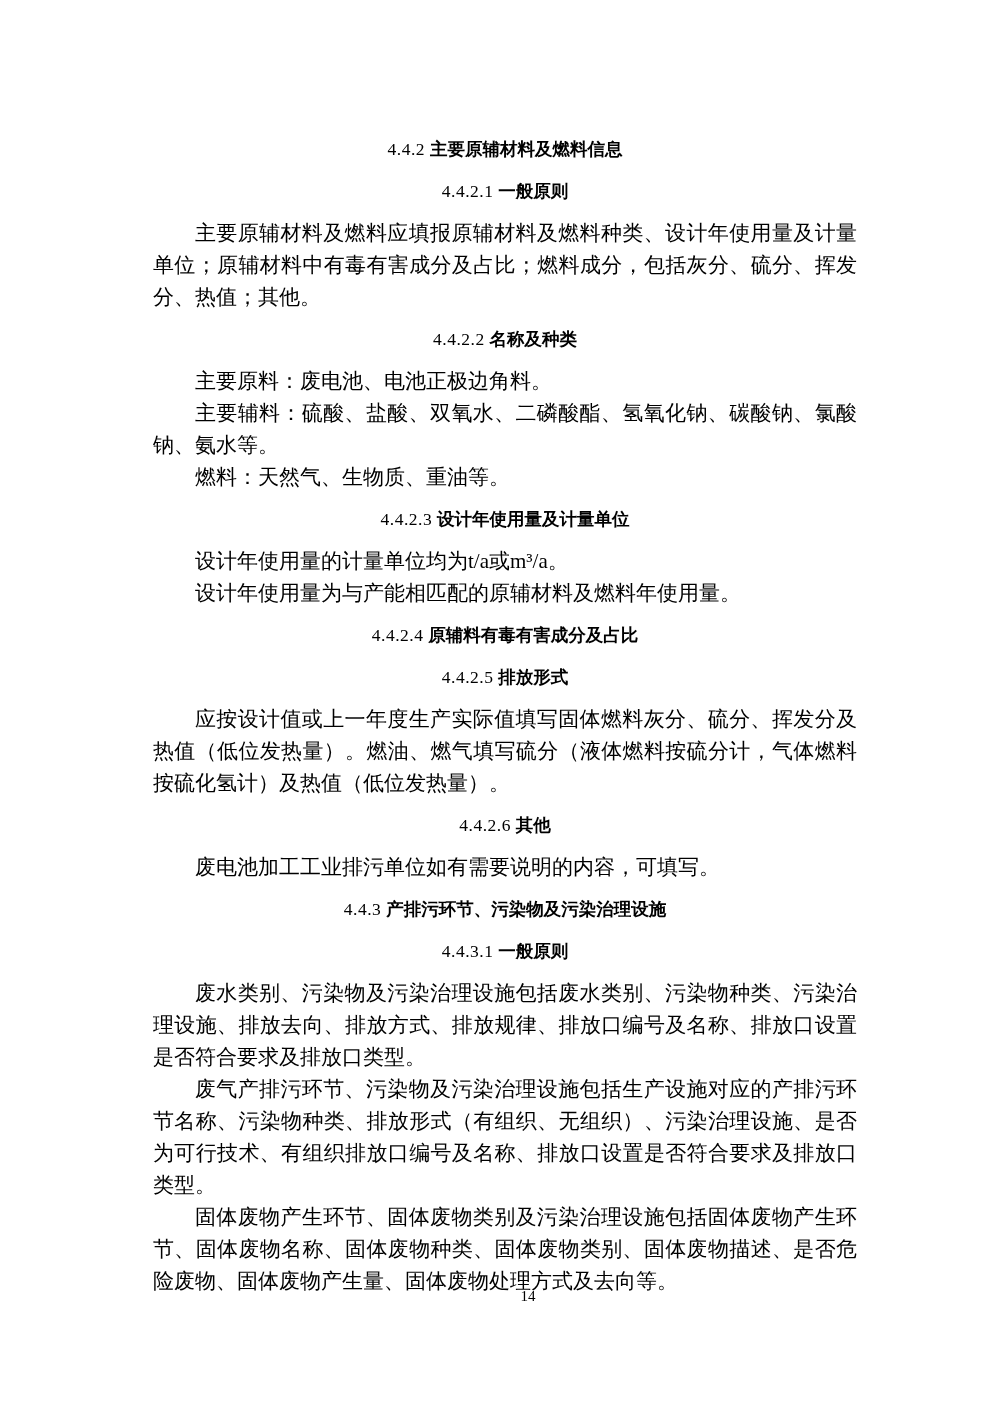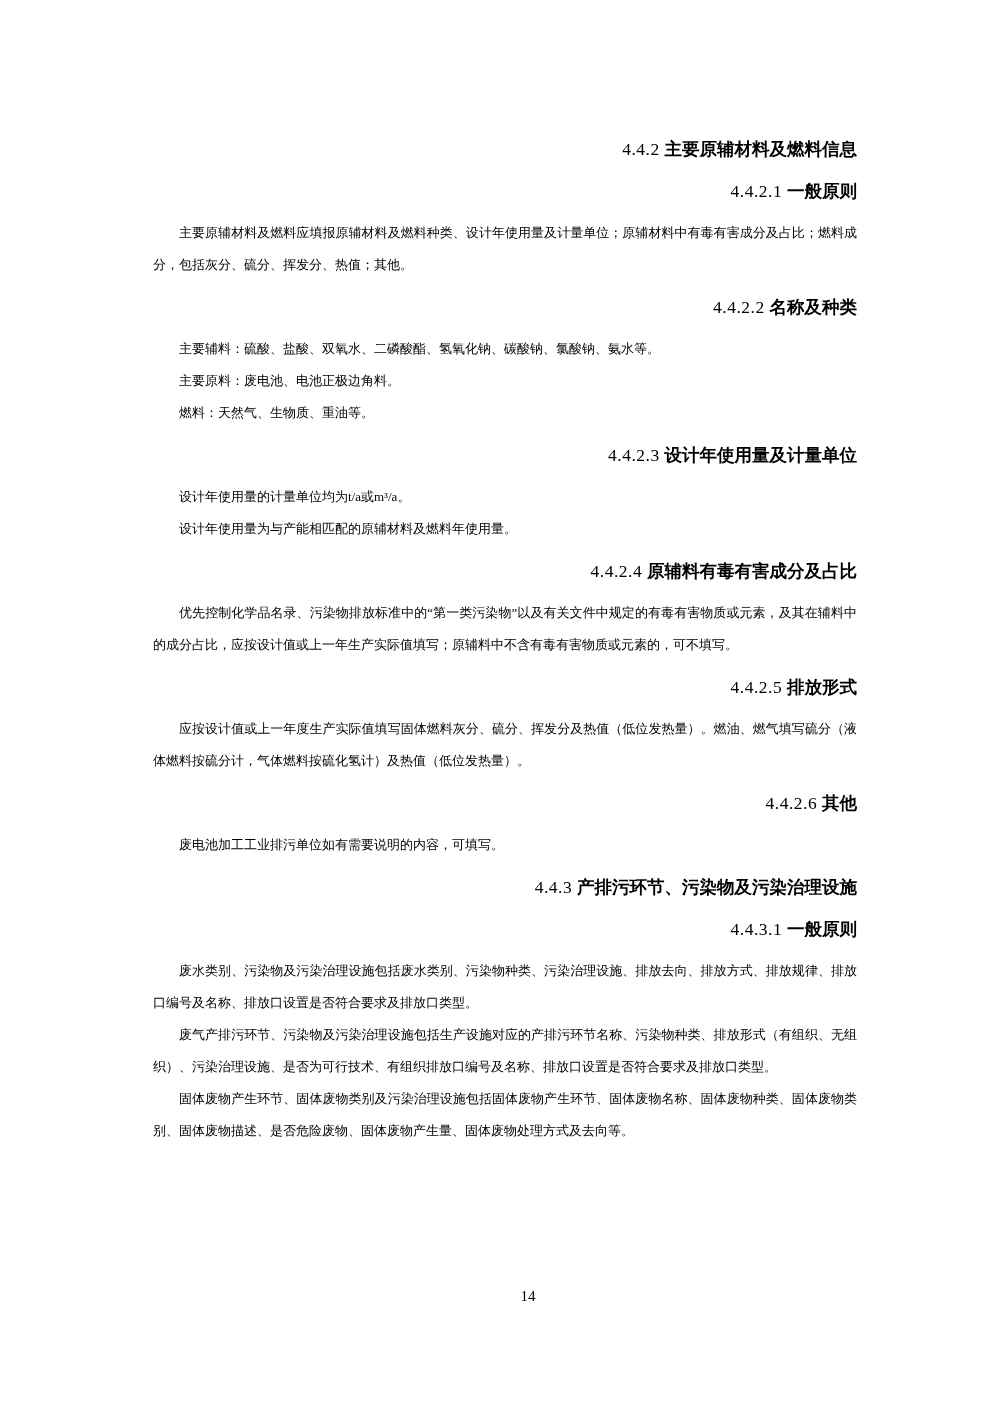--- a/index.html
+++ b/index.html
@@ -29,35 +29,35 @@
     top: 0;
     width: 704px;
     padding-top: 123px;
     box-sizing: content-box;
   }
   .heading {
     margin: 10px 0;
     font-size: 17.5px;
     line-height: 32px;
     font-weight: bold;
-    text-align: right;
+    text-align: center;
     white-space: nowrap;
   }
   .heading .heading-num {
     font-family: "Liberation Serif", "DejaVu Serif", serif;
     font-weight: normal;
     letter-spacing: 0.5px;
   }
   .heading .heading-title {
     font-family: "Liberation Sans", "DejaVu Sans", sans-serif;
     font-weight: bold;
   }
   .para {
     margin: 0;
-    font-size: 13px;
+    font-size: 21px;
     line-height: 32px;
     text-align: justify;
     text-justify: inter-character;
     text-indent: 2em;
     word-break: break-all;
   }
   .footer {
     position: absolute;
     left: 0;
     top: 1286px;
@@ -71,28 +71,27 @@
 </style>
 </head>
 <body>
 
 <div class="page">
   <div class="content">
       <h3 class="heading level-3"><span class="heading-num">4.4.2 </span> <span class="heading-title">主要原辅材料及燃料信息</span></h3>
       <h3 class="heading level-4"><span class="heading-num">4.4.2.1 </span> <span class="heading-title">一般原则</span></h3>
       <p class="para">主要原辅材料及燃料应填报原辅材料及燃料种类、设计年使用量及计量单位；原辅材料中有毒有害成分及占比；燃料成分，包括灰分、硫分、挥发分、热值；其他。</p>
       <h3 class="heading level-4"><span class="heading-num">4.4.2.2 </span> <span class="heading-title">名称及种类</span></h3>
+      <p class="para">主要原料：废电池、电池正极边角料。</p>
       <p class="para">主要辅料：硫酸、盐酸、双氧水、二磷酸酯、氢氧化钠、碳酸钠、氯酸钠、氨水等。</p>
-      <p class="para">主要原料：废电池、电池正极边角料。</p>
       <p class="para">燃料：天然气、生物质、重油等。</p>
       <h3 class="heading level-4"><span class="heading-num">4.4.2.3 </span> <span class="heading-title">设计年使用量及计量单位</span></h3>
       <p class="para">设计年使用量的计量单位均为t/a或m³/a。</p>
       <p class="para">设计年使用量为与产能相匹配的原辅材料及燃料年使用量。</p>
       <h3 class="heading level-4"><span class="heading-num">4.4.2.4 </span> <span class="heading-title">原辅料有毒有害成分及占比</span></h3>
-      <p class="para">优先控制化学品名录、污染物排放标准中的“第一类污染物”以及有关文件中规定的有毒有害物质或元素，及其在辅料中的成分占比，应按设计值或上一年生产实际值填写；原辅料中不含有毒有害物质或元素的，可不填写。</p>
       <h3 class="heading level-4"><span class="heading-num">4.4.2.5 </span> <span class="heading-title">排放形式</span></h3>
       <p class="para">应按设计值或上一年度生产实际值填写固体燃料灰分、硫分、挥发分及热值（低位发热量）。燃油、燃气填写硫分（液体燃料按硫分计，气体燃料按硫化氢计）及热值（低位发热量）。</p>
       <h3 class="heading level-4"><span class="heading-num">4.4.2.6 </span> <span class="heading-title">其他</span></h3>
       <p class="para">废电池加工工业排污单位如有需要说明的内容，可填写。</p>
       <h3 class="heading level-3"><span class="heading-num">4.4.3 </span> <span class="heading-title">产排污环节、污染物及污染治理设施</span></h3>
       <h3 class="heading level-4"><span class="heading-num">4.4.3.1 </span> <span class="heading-title">一般原则</span></h3>
       <p class="para">废水类别、污染物及污染治理设施包括废水类别、污染物种类、污染治理设施、排放去向、排放方式、排放规律、排放口编号及名称、排放口设置是否符合要求及排放口类型。</p>
       <p class="para">废气产排污环节、污染物及污染治理设施包括生产设施对应的产排污环节名称、污染物种类、排放形式（有组织、无组织）、污染治理设施、是否为可行技术、有组织排放口编号及名称、排放口设置是否符合要求及排放口类型。</p>
       <p class="para">固体废物产生环节、固体废物类别及污染治理设施包括固体废物产生环节、固体废物名称、固体废物种类、固体废物类别、固体废物描述、是否危险废物、固体废物产生量、固体废物处理方式及去向等。</p>
     </div>

